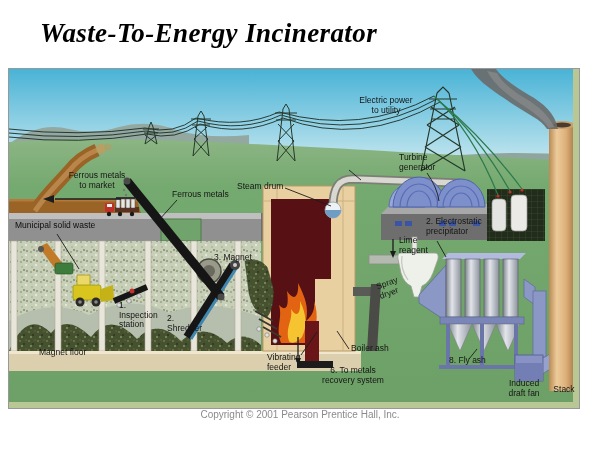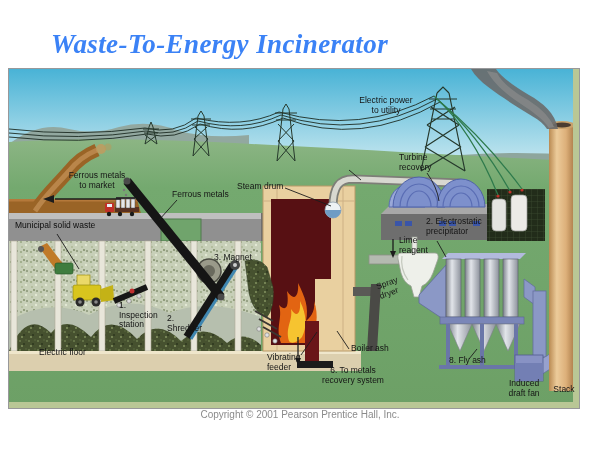--- a/index.html
+++ b/index.html
@@ -1,20 +1,20 @@
 <!DOCTYPE html>
 <html><head>
 <meta charset="utf-8">
 <style>
   html,body{margin:0;padding:0;background:#fff;}
   .page{position:relative;width:600px;height:450px;background:#ffffff;overflow:hidden;
         font-family:"Liberation Sans",sans-serif;}
-  .title{position:absolute;left:36px;top:14px;margin:15px;
+  .title{position:absolute;left:36px;top:14px;margin:4px;
          font-family:"Liberation Serif",serif;font-style:italic;font-weight:700;
-         font-size:27px;color:#3b82f6;letter-spacing:.4px;white-space:nowrap;}
+         font-size:27px;color:#000000;letter-spacing:.4px;white-space:nowrap;}
   .diagram{position:absolute;left:8px;top:68px;width:570px;height:339px;
            border:1px solid #98989a;overflow:hidden;background:#fde047;}
   .diagram svg{position:absolute;left:0;top:0;}
   .lbl{position:absolute;font-size:8.5px;line-height:1.13;color:#151515;white-space:pre-line;}
   .center{text-align:center;}
   .on-gray{color:#0d0d0d;}
   .rot{transform:rotate(-20deg);transform-origin:left top;}
   .copyright{position:absolute;left:0;top:409px;width:600px;text-align:center;
              font-size:10px;color:#8b8b8b;}
 </style>
@@ -307,28 +307,28 @@
     </svg>
 
     <div class="lbl center" style="left:340px;top:27px;width:74px">Electric power
 to utility</div>
     <div class="lbl center" style="left:48px;top:102px;width:80px">Ferrous metals
 to market</div>
     <div class="lbl" style="left:163px;top:121px;width:70px">Ferrous metals</div>
     <div class="lbl on-gray" style="left:6px;top:152px;width:110px">Municipal solid waste</div>
     <div class="lbl" style="left:228px;top:113px;width:55px">Steam drum</div>
     <div class="lbl" style="left:390px;top:84px;width:52px">Turbine
-recovery</div>
+generator</div>
     <div class="lbl" style="left:205px;top:184px;width:50px">3. Magnet</div>
     <div class="lbl" style="left:110px;top:232px;width:46px">1.
 Inspection
 station</div>
     <div class="lbl" style="left:158px;top:245px;width:45px">2.
 Shredder</div>
-    <div class="lbl" style="left:30px;top:279px;width:70px">Electric floor</div>
+    <div class="lbl" style="left:30px;top:279px;width:70px">Magnet floor</div>
     <div class="lbl" style="left:258px;top:284px;width:44px">Vibrating
 feeder</div>
     <div class="lbl center" style="left:294px;top:297px;width:100px">6. To metals
 recovery system</div>
     <div class="lbl" style="left:342px;top:275px;width:55px">Boiler ash</div>
     <div class="lbl" style="left:390px;top:167px;width:40px">Lime
 reagent</div>
     <div class="lbl rot" style="left:366px;top:214px;width:36px">Spray
 dryer</div>
     <div class="lbl" style="left:417px;top:148px;width:92px">2. Electrostatic

